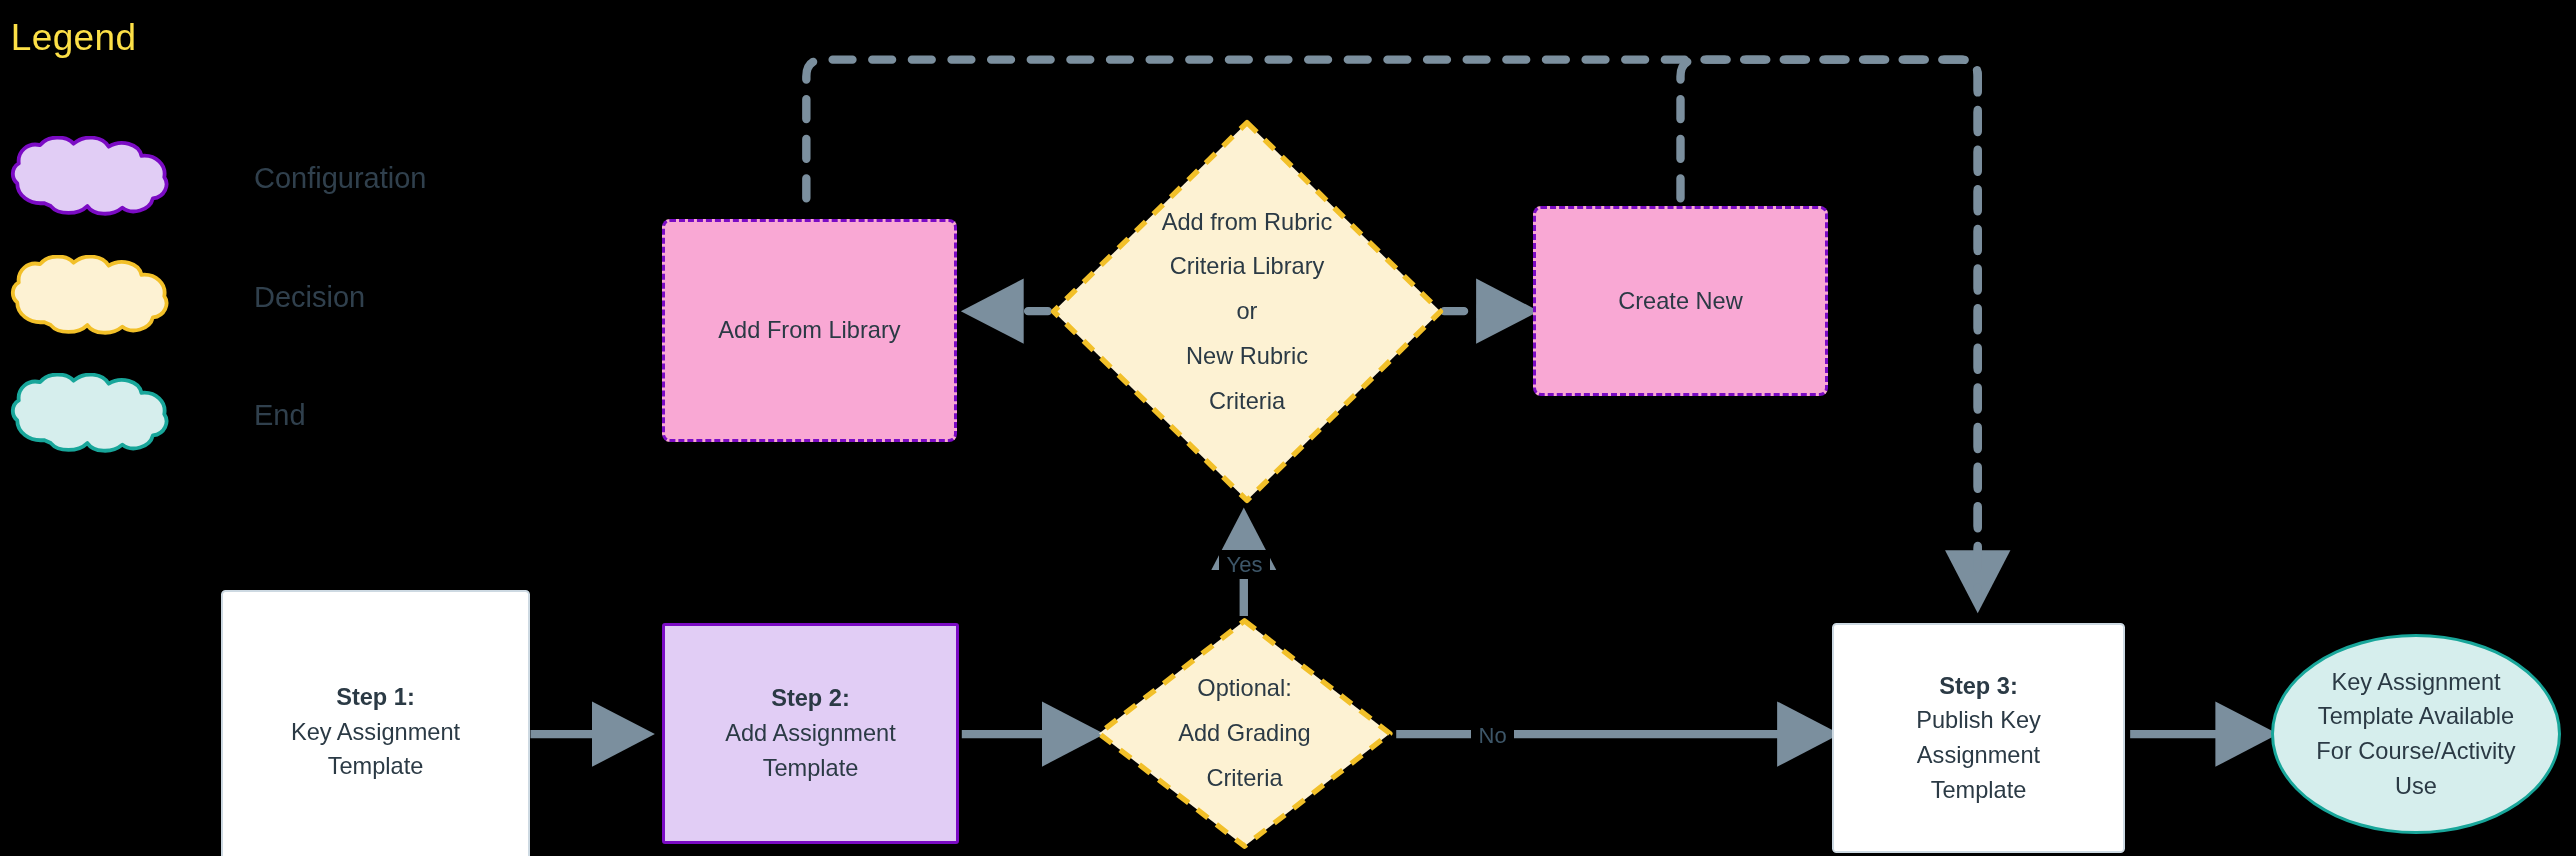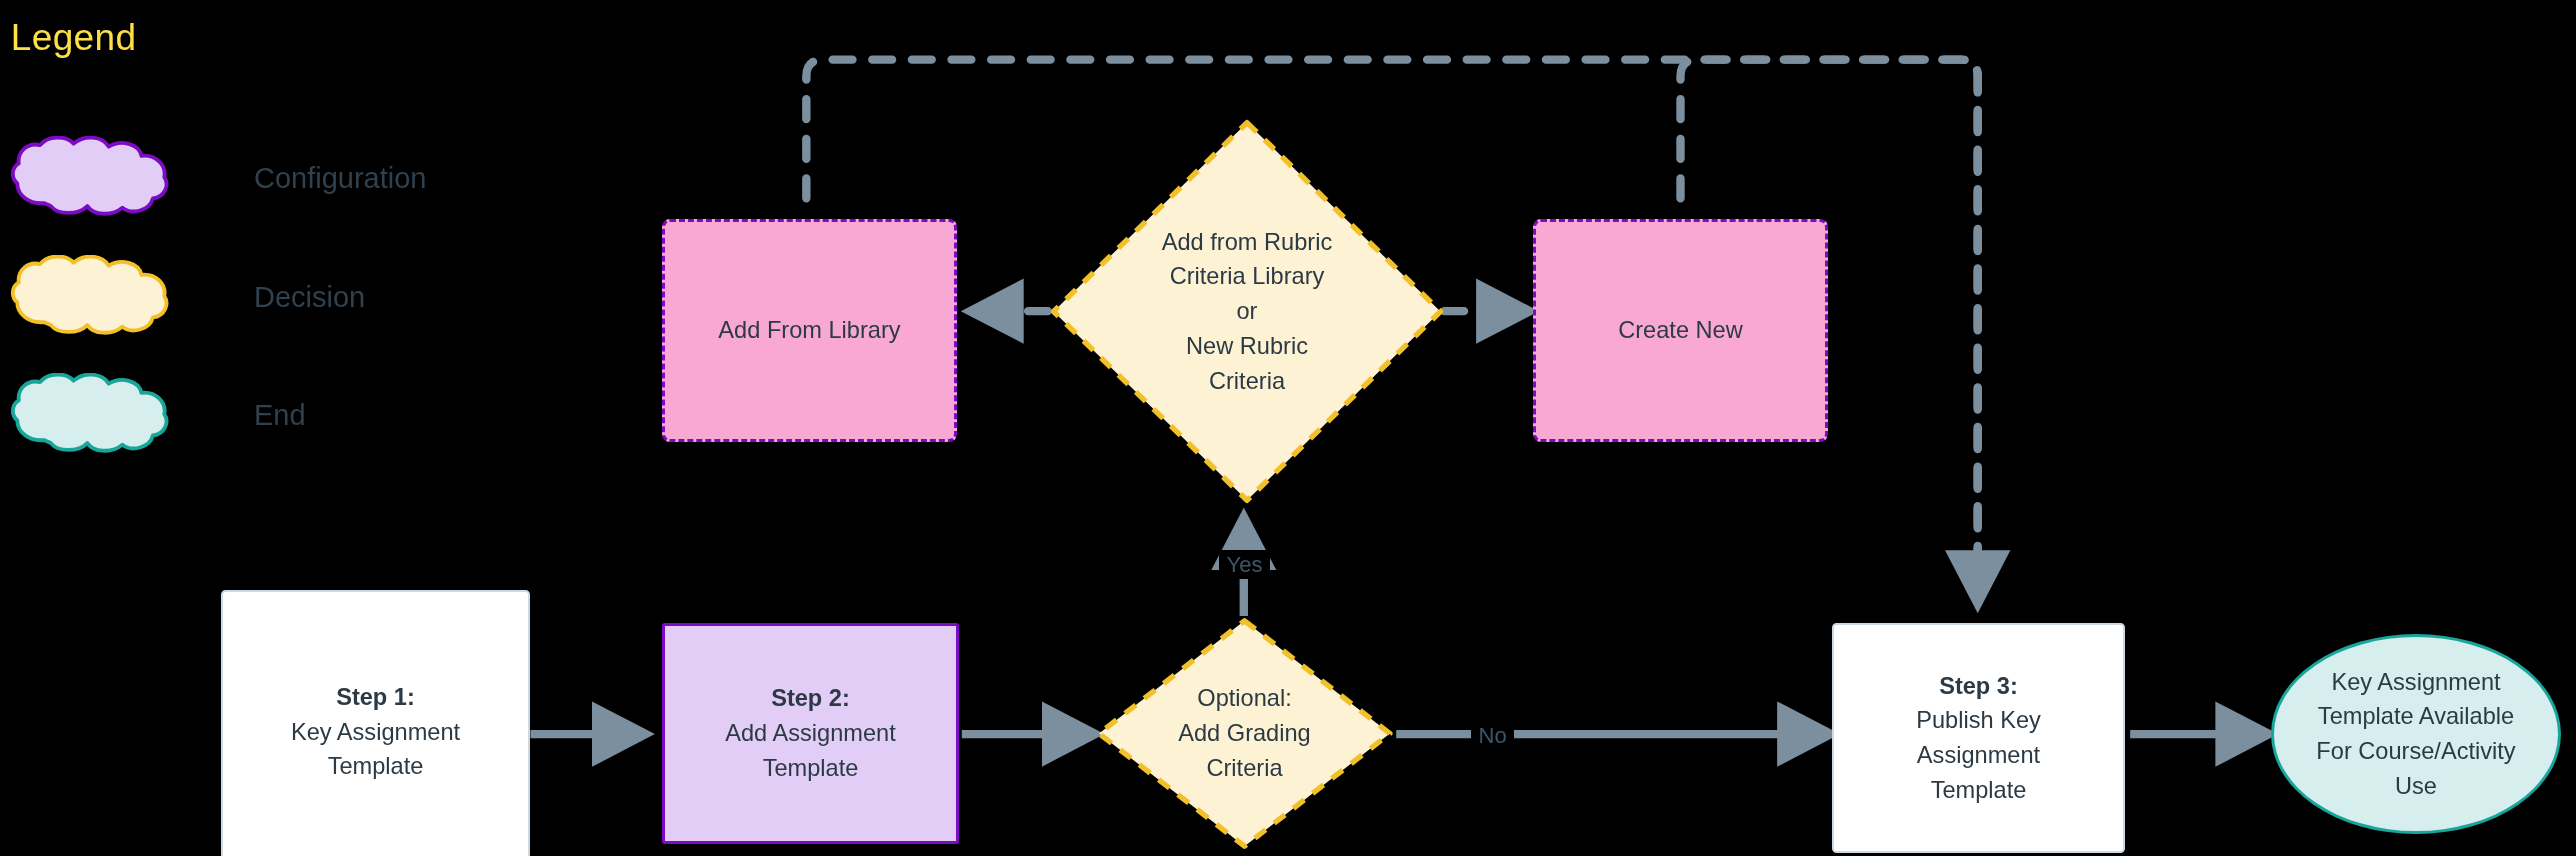--- a/index.html
+++ b/index.html
@@ -93,20 +93,21 @@
     width: 100%; height: 100%;
     display: flex;
     flex-direction: column;
     align-items: center;
     justify-content: center;
     text-align: center;
     color: #2b3a45;
     font-size: 23.6px;
     line-height: 1.47;
     pointer-events: none;
+    gap: 10px;
   }
 
   .ellipse-node {
     background: #d6eeed;
     border: 3.8px solid #18a69a;
     border-radius: 50%;
   }
 
   
   .edge-label {
@@ -192,21 +193,21 @@
   </svg>
   <div class="diamond-text">
     <span class="ln">Add from Rubric</span>
     <span class="ln">Criteria Library</span>
     <span class="ln">or</span>
     <span class="ln">New Rubric</span>
     <span class="ln">Criteria</span>
   </div>
 </div>
 
-<div class="node box-config-dashed" style="left:1533px; top:200px; width:295px; height:223px;">
+<div class="node box-config-dashed" style="left:1533px; top:187px; width:295px; height:190px;">
   <span class="ln">Create New</span>
 </div>
 
 <div class="node box-plain" style="left:221px; top:590px; width:309px; height:284px;">
   <span class="ln bold">Step 1:</span>
   <span class="ln">Key Assignment</span>
   <span class="ln">Template</span>
 </div>
 
 <div class="node box-config-solid" style="left:662px; top:623px; width:297px; height:221px;">

